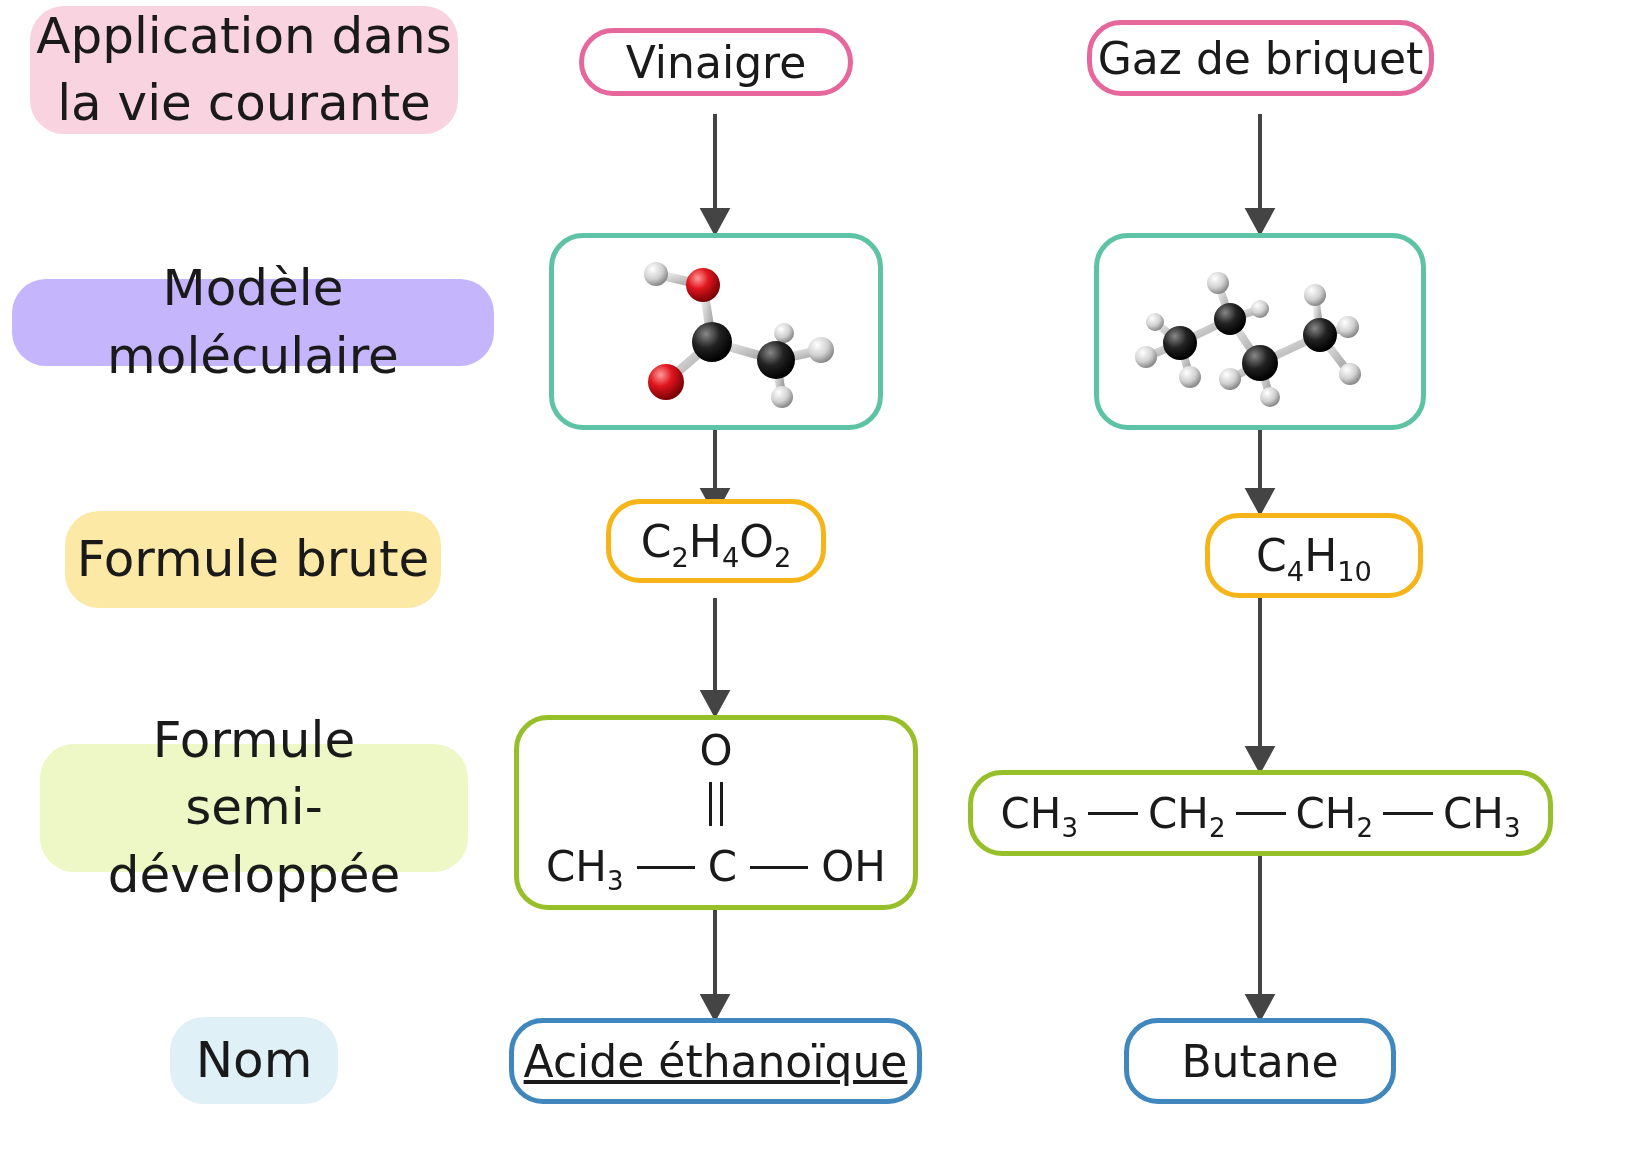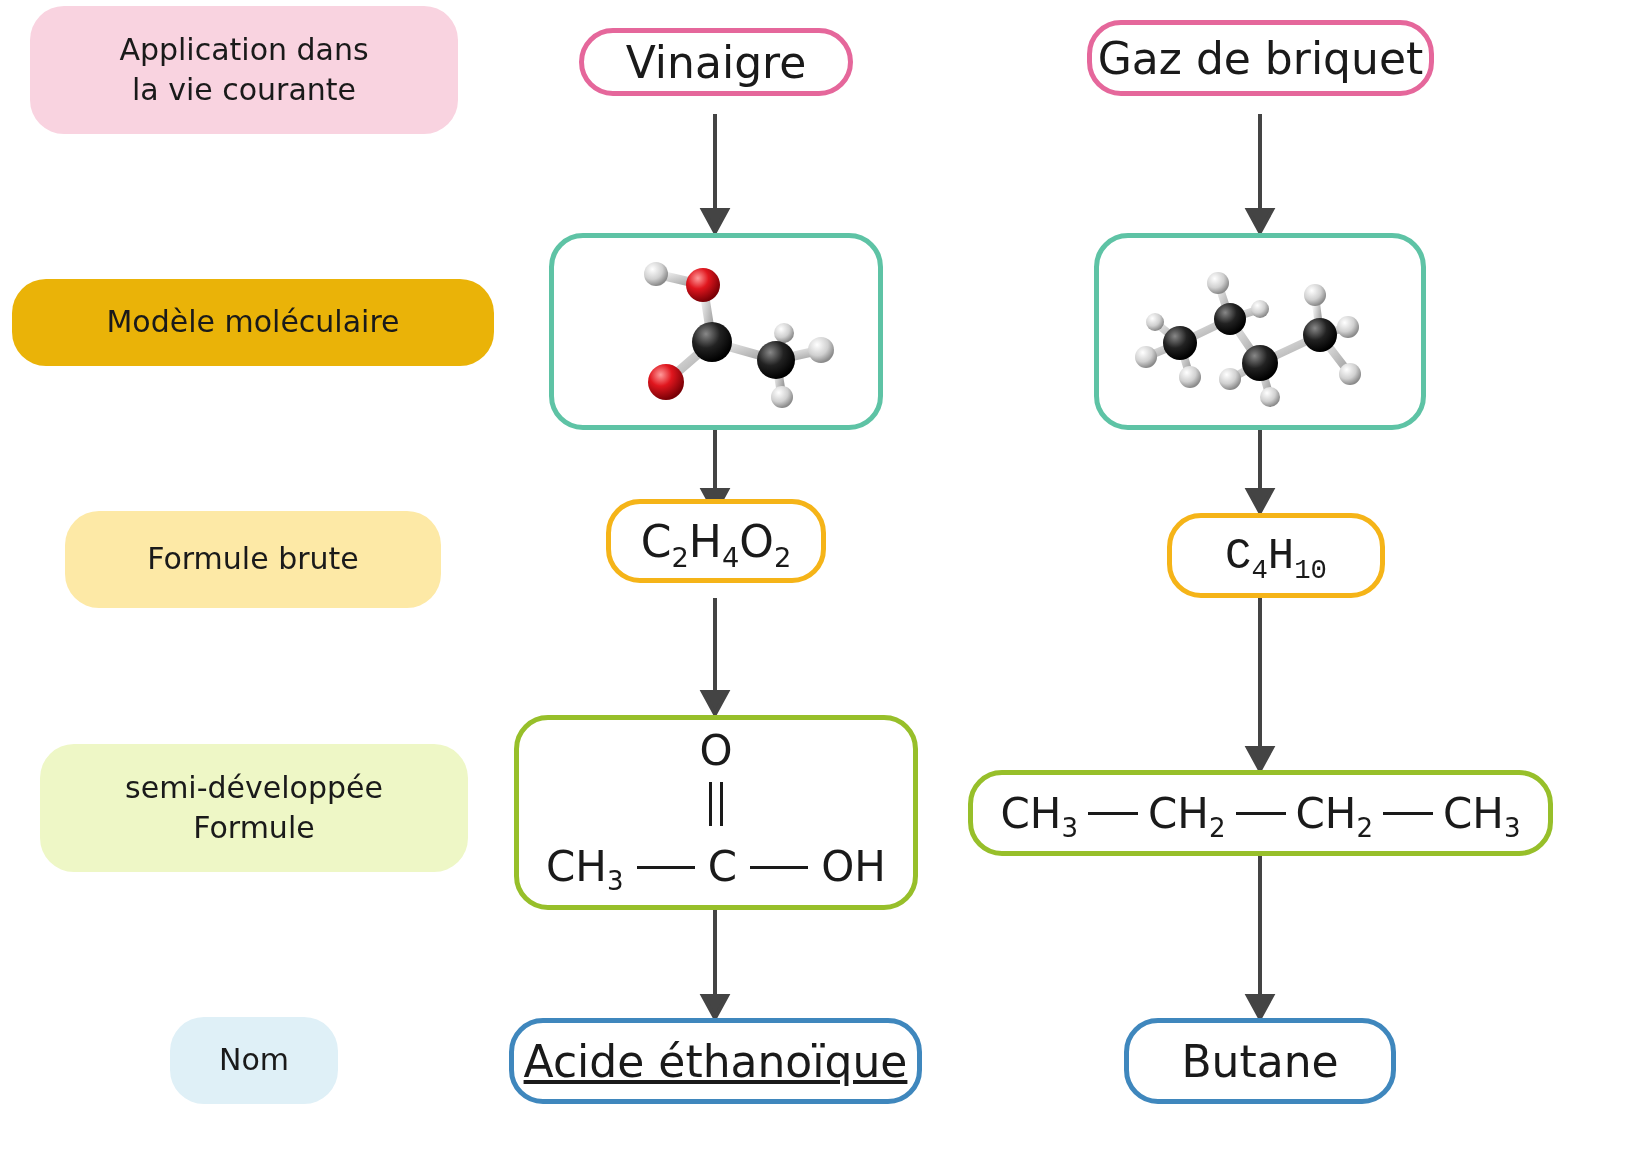--- a/index.html
+++ b/index.html
@@ -1,20 +1,20 @@
 <!DOCTYPE html>
 <html><head>
 <meta charset="utf-8">
 <style>
   html, body { margin: 0; padding: 0; background: #ffffff; }
   body { width: 1639px; height: 1160px; position: relative; overflow: hidden;
          font-family: "DejaVu Sans", sans-serif; color: #1a1a1a; }
   .abs { position: absolute; box-sizing: border-box; }
   .label { border-radius: 34px; display: flex; align-items: center; justify-content: center;
-           text-align: center; font-size: 30px; line-height: 1.35; }
+           text-align: center; font-size: 50px; line-height: 1.35; }
   .box { border: 5px solid; border-radius: 34px; background: #fff; display: flex;
          align-items: center; justify-content: center; font-size: 44px; text-align: center; }
   .pink { border-color: #e5679b; }
   .teal { border-color: #5ec3a5; }
   .orange { border-color: #f5b418; }
   .green { border-color: #97bf2a; }
   .blue { border-color: #3f87bd; }
   sub { font-size: 0.62em; vertical-align: -0.35em; line-height: 0; }
   svg.arrows { position: absolute; left: 0; top: 0; pointer-events: none; }
   .row { display: flex; align-items: center; gap: 14px; }
@@ -49,26 +49,26 @@
     <polygon points="1248,996 1272,996 1260,1018"></polygon>
   </g>
 </svg>
 
 <div class="abs label" style="left:30px;top:6px;width:428px;height:128px;background:#f9d3e0;">
   <div>
     <div>Application dans</div>
     <div>la vie courante</div>
   </div>
 </div>
-<div class="abs label" style="left:12px;top:279px;width:482px;height:87px;background:#eab308;">Modèle moléculaire</div>
+<div class="abs label" style="left:12px;top:279px;width:482px;height:87px;background:#c4b5fd;">Modèle moléculaire</div>
 <div class="abs label" style="left:65px;top:511px;width:376px;height:97px;background:#fde9a6;">Formule brute</div>
 <div class="abs label" style="left:40px;top:744px;width:428px;height:128px;background:#eef7c6;">
   <div>
+    <div>Formule</div>
     <div>semi-développée</div>
-    <div>Formule</div>
   </div>
 </div>
 <div class="abs label" style="left:170px;top:1017px;width:168px;height:87px;background:#dff0f7;text-align:center;">Nom</div>
 
 <div class="abs box pink" style="left:579px;top:28px;width:274px;height:68px;">Vinaigre</div>
 
 <div class="abs box teal" style="left:549px;top:233px;width:334px;height:197px;">
   <svg width="260" height="180" viewBox="0 0 260 180">
     <defs>
       <radialGradient id="gBlack" cx="35%" cy="30%" r="70%">
@@ -162,21 +162,21 @@
     <circle cx="50" cy="96" r="17" fill="url(#gBlack)"></circle>
     <circle cx="190" cy="88" r="17" fill="url(#gBlack)"></circle>
     <circle cx="100" cy="132" r="11" fill="url(#gWhite)"></circle>
     <circle cx="60" cy="130" r="11" fill="url(#gWhite)"></circle>
     <circle cx="130" cy="116" r="18" fill="url(#gBlack)"></circle>
     <circle cx="220" cy="127" r="11" fill="url(#gWhite)"></circle>
     <circle cx="140" cy="150" r="10" fill="url(#gWhite)"></circle>
   </svg>
 </div>
 
-<div class="abs box orange" style="left:1167px;top:513px;width:218px;height:85px;font-family:Liberation Mono, monospace;">
+<div class="abs box orange" style="left:1205px;top:513px;width:218px;height:85px;">
   <span>
     <span>C</span><sub>4</sub><span>H</span><sub>10</sub>
   </span>
 </div>
 
 <div class="abs box green" style="left:968px;top:770px;width:585px;height:86px;font-size:42px;">
   <div class="row" style="gap:10px;">
     <span><span>CH</span><sub>3</sub></span>
     <span class="bond" style="width:50px;"></span>
     <span><span>CH</span><sub>2</sub></span>

